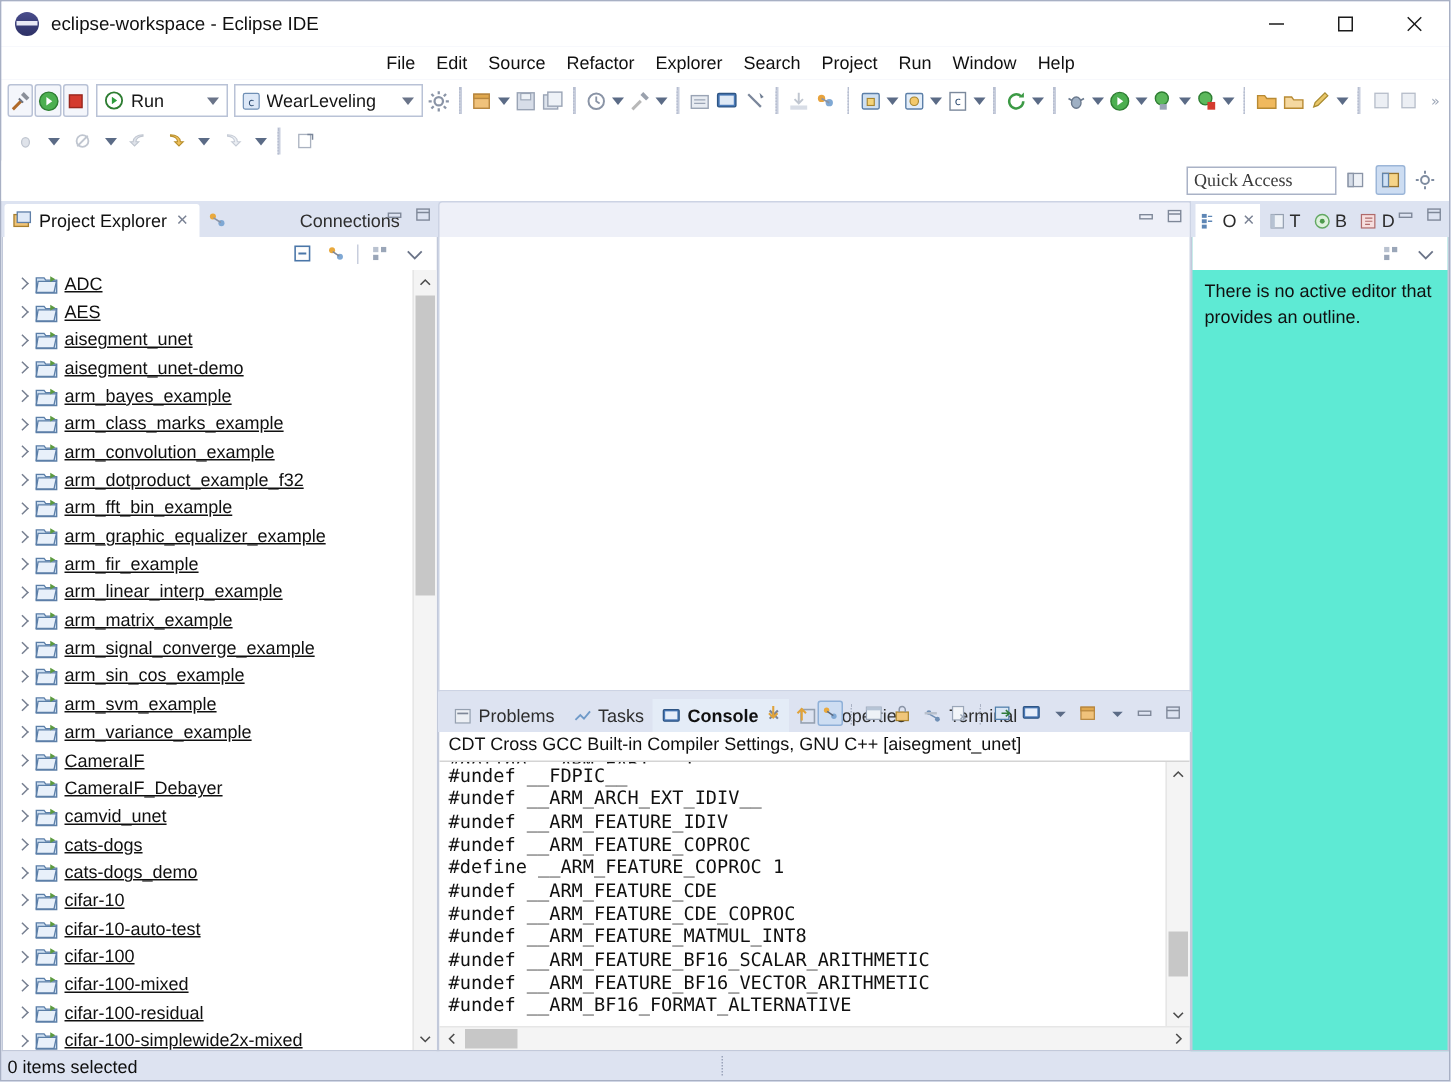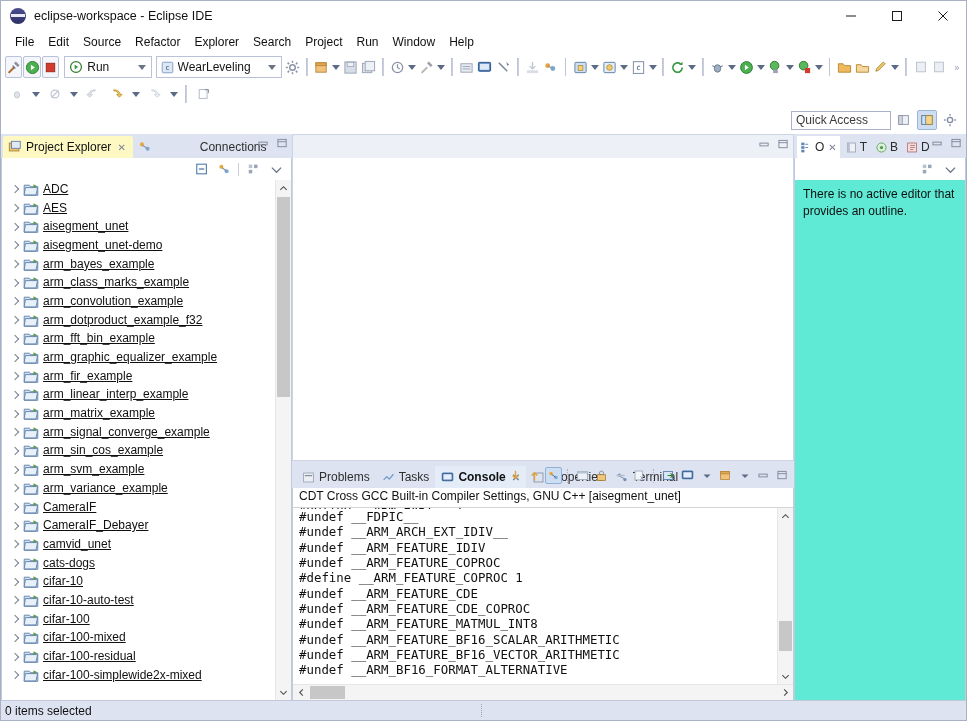--- a/index.html
+++ b/index.html
@@ -70,20 +70,21 @@
   .win-btn svg { display: block; }
 
   
   .menubar {
     height: 22px;
     flex: 0 0 22px;
     background: #ffffff;
     display: flex;
     align-items: center;
     padding-left: 7px;
+    justify-content: center;
   }
   .menu-item {
     font-size: 12px;
     color: #101010;
     padding: 2px 7px;
     white-space: nowrap;
   }
 
   
   .toolbar-wrap {
@@ -175,21 +176,21 @@
   .quick-input {
     width: 100px;
     height: 19px;
     border: 1px solid #a9b2c6;
     background: #ffffff;
     font-size: 12px;
     color: #3a3a3a;
     padding: 0 4px;
     box-sizing: border-box;
     line-height: 17px;
-    font-family: Liberation Sans, sans-serif;
+    font-family: Liberation Serif, serif;
   }
   .quick-btn {
     width: 20px; height: 20px;
     display: flex; align-items: center; justify-content: center;
     border-radius: 2px;
   }
   .quick-btn.active { background: #cdddf2; border: 1px solid #9cb6d8; box-sizing: border-box; }
 
   
   .body-area {
@@ -224,21 +225,21 @@
     gap: 4px;
     padding: 0 7px 0 5px;
     font-size: 12px;
     color: #101010;
     white-space: nowrap;
     border-top-left-radius: 2px;
     border-top-right-radius: 2px;
     box-sizing: border-box;
   }
   .tab.selected {
-    background: #fef9c3;
+    background: #ffffff;
     font-weight: normal;
   }
   .tab.unselected { color: #2e2e2e; gap: 48px; }
   .tab-close {
     font-size: 10px;
     color: #7a8294;
     margin-left: 2px;
   }
   .panel-ctl {
     position: absolute;
@@ -1169,20 +1170,31 @@
               <div class="tree-row">
                 <span class="tw"></span>
                 <span class="proj-icon">
                   <svg width="16" height="15" viewBox="0 0 16 15">
                     <path d="M1.2 3.2h5.2l1.1 1.5h7.3v8.6H1.2z" fill="#cfe0f2" stroke="#5c7fa8" stroke-width="0.9"></path>
                     <path d="M2.4 5.6h12.2l-1.6 7.3H1.2z" fill="#e8f0fa" stroke="#5c7fa8" stroke-width="0.9"></path>
                     <path d="M10.5 2.2l3.4 1.9-3.4 1.9z" fill="#5c9a3f"></path>
                   </svg>
                 </span>
                 <span class="tree-label">cats-dogs</span>
+              </div>
+              <div class="tree-row">
+                <span class="tw"></span>
+                <span class="proj-icon">
+                  <svg width="16" height="15" viewBox="0 0 16 15">
+                    <path d="M1.2 3.2h5.2l1.1 1.5h7.3v8.6H1.2z" fill="#cfe0f2" stroke="#5c7fa8" stroke-width="0.9"></path>
+                    <path d="M2.4 5.6h12.2l-1.6 7.3H1.2z" fill="#e8f0fa" stroke="#5c7fa8" stroke-width="0.9"></path>
+                    <path d="M10.5 2.2l3.4 1.9-3.4 1.9z" fill="#5c9a3f"></path>
+                  </svg>
+                </span>
+                <span class="tree-label">cats-dogs_demo</span>
               </div>
               <div class="tree-row">
                 <span class="tw"></span>
                 <span class="proj-icon">
                   <svg width="16" height="15" viewBox="0 0 16 15">
                     <path d="M1.2 3.2h5.2l1.1 1.5h7.3v8.6H1.2z" fill="#cfe0f2" stroke="#5c7fa8" stroke-width="0.9"></path>
                     <path d="M2.4 5.6h12.2l-1.6 7.3H1.2z" fill="#e8f0fa" stroke="#5c7fa8" stroke-width="0.9"></path>
                     <path d="M10.5 2.2l3.4 1.9-3.4 1.9z" fill="#5c9a3f"></path>
                   </svg>
                 </span>

